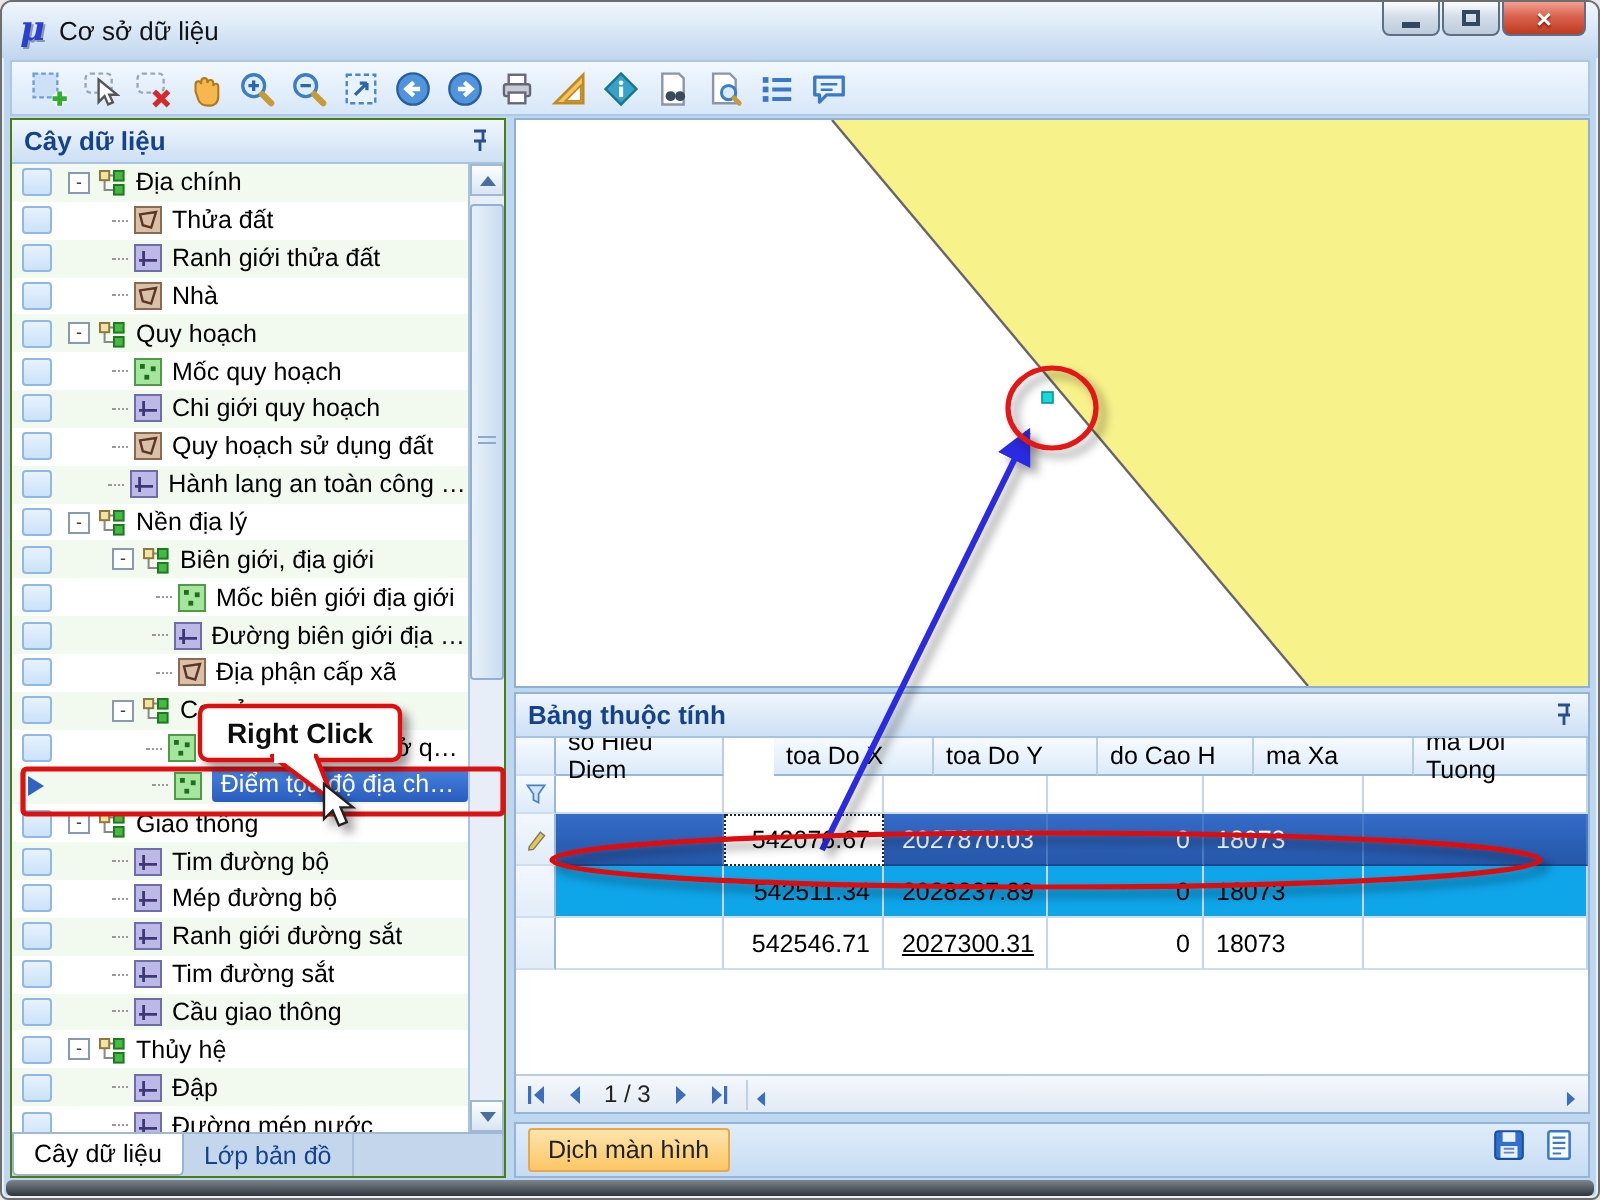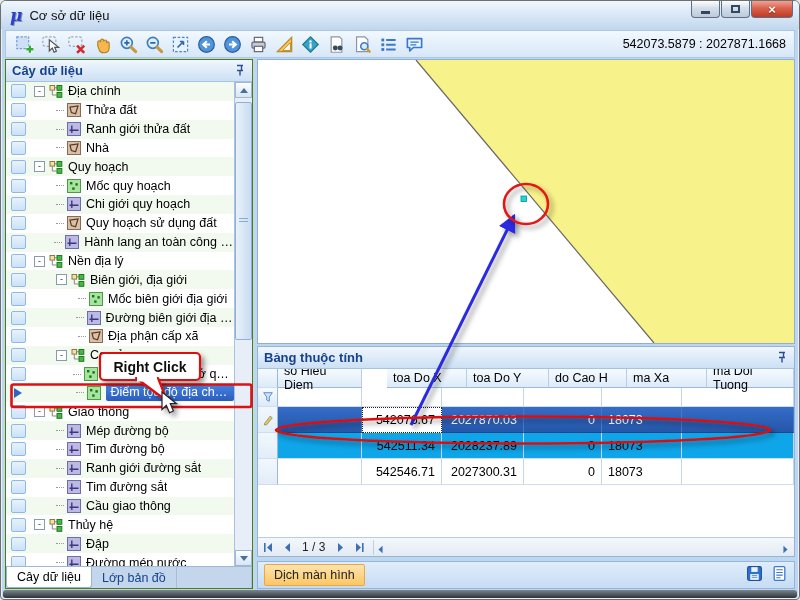--- a/index.html
+++ b/index.html
@@ -224,21 +224,20 @@
           </g>
           <path d="M6,4.2 h8 M6,8.2 h8 M6,12.2 h8" stroke="#3b78cc" stroke-width="1.6"></path>
         </svg>
       </span>
     <span class="tbtn">
         <svg viewBox="0 0 16 16">
           <path d="M2,3 h12 v7.5 h-7 l-3,3 v-3 h-2 z" fill="#eaf4fd" stroke="#3b78cc" stroke-width="1.4" stroke-linejoin="round"></path>
           <path d="M4.5,6 h7 M4.5,8.3 h5" stroke="#3b78cc" stroke-width="1.1"></path>
         </svg>
       </span>
-    <span class="coords">542073.5879 : 2027871.1668</span>
   </div>
 
   <div class="left-panel">
     <div class="panel-header">
       <span class="ph-label">Cây dữ liệu</span>
       <span class="pin">
           <svg width="12" height="13" viewBox="0 0 12 13">
             <path d="M3,1.5 h6 M7.5,1.5 v5 M3,6.5 h6 M6,6.5 v5" stroke="#2a4f8f" stroke-width="1.4" fill="none"></path>
           </svg>
         </span>
@@ -522,35 +521,35 @@
               <span class="strip-box"></span>
             </span>
             <span class="indent" style="width: 26px;"></span>
             <span class="stub"></span>
             <span class="nicon">
               <svg viewBox="0 0 14 14">
                 <rect x="0.5" y="0.5" width="13" height="13" fill="#bcb9e6" stroke="#6f6caa"></rect>
                 <path d="M2.5,8.2 H11.5 M4.8,3.5 V11" stroke="#3c3878" stroke-width="1.4" fill="none"></path>
               </svg>
             </span>
+            <span class="tlabel">Tim đường bộ</span>
+          </div>
+          <div class="trow">
+            <span class="strip-cell">
+              <span class="strip-box"></span>
+            </span>
+            <span class="indent" style="width: 26px;"></span>
+            <span class="stub"></span>
+            <span class="nicon">
+              <svg viewBox="0 0 14 14">
+                <rect x="0.5" y="0.5" width="13" height="13" fill="#bcb9e6" stroke="#6f6caa"></rect>
+                <path d="M2.5,8.2 H11.5 M4.8,3.5 V11" stroke="#3c3878" stroke-width="1.4" fill="none"></path>
+              </svg>
+            </span>
             <span class="tlabel">Mép đường bộ</span>
-          </div>
-          <div class="trow">
-            <span class="strip-cell">
-              <span class="strip-box"></span>
-            </span>
-            <span class="indent" style="width: 26px;"></span>
-            <span class="stub"></span>
-            <span class="nicon">
-              <svg viewBox="0 0 14 14">
-                <rect x="0.5" y="0.5" width="13" height="13" fill="#bcb9e6" stroke="#6f6caa"></rect>
-                <path d="M2.5,8.2 H11.5 M4.8,3.5 V11" stroke="#3c3878" stroke-width="1.4" fill="none"></path>
-              </svg>
-            </span>
-            <span class="tlabel">Tim đường bộ</span>
           </div>
           <div class="trow">
             <span class="strip-cell">
               <span class="strip-box"></span>
             </span>
             <span class="indent" style="width: 26px;"></span>
             <span class="stub"></span>
             <span class="nicon">
               <svg viewBox="0 0 14 14">
                 <rect x="0.5" y="0.5" width="13" height="13" fill="#bcb9e6" stroke="#6f6caa"></rect>
@@ -711,21 +710,21 @@
             <span class="gcell num" style="width: 80px; min-width: 80px;">542511.34</span>
             <span class="gcell num" style="width: 82px; min-width: 82px;">2028237.89</span>
             <span class="gcell num" style="width: 78px; min-width: 78px;">0</span>
             <span class="gcell" style="width: 80px; min-width: 80px;">18073</span>
             <span class="gcell" style="flex: 1 1 0%;"></span>
           </div>
           <div class="grow data">
             <span class="icell"></span>
             <span class="gcell" style="width: 84px; min-width: 84px;"></span>
             <span class="gcell num" style="width: 80px; min-width: 80px;">542546.71</span>
-            <span class="gcell num" style="width: 82px; min-width: 82px;">2027300.31</span>
+            <span class="gcell num" style="width: 82px; min-width: 82px; text-decoration: underline;">2027300.31</span>
             <span class="gcell num" style="width: 78px; min-width: 78px;">0</span>
             <span class="gcell" style="width: 80px; min-width: 80px;">18073</span>
             <span class="gcell" style="flex: 1 1 0%;"></span>
           </div>
         </div>
       <div class="pager">
         <span class="pbtn">
             <svg viewBox="0 0 11 9">
               <rect x="0" y="0" width="1.6" height="9" fill="#3c6fb8"></rect>
               <polygon points="8,0 3,4.5 8,9" fill="#3c6fb8"></polygon>

